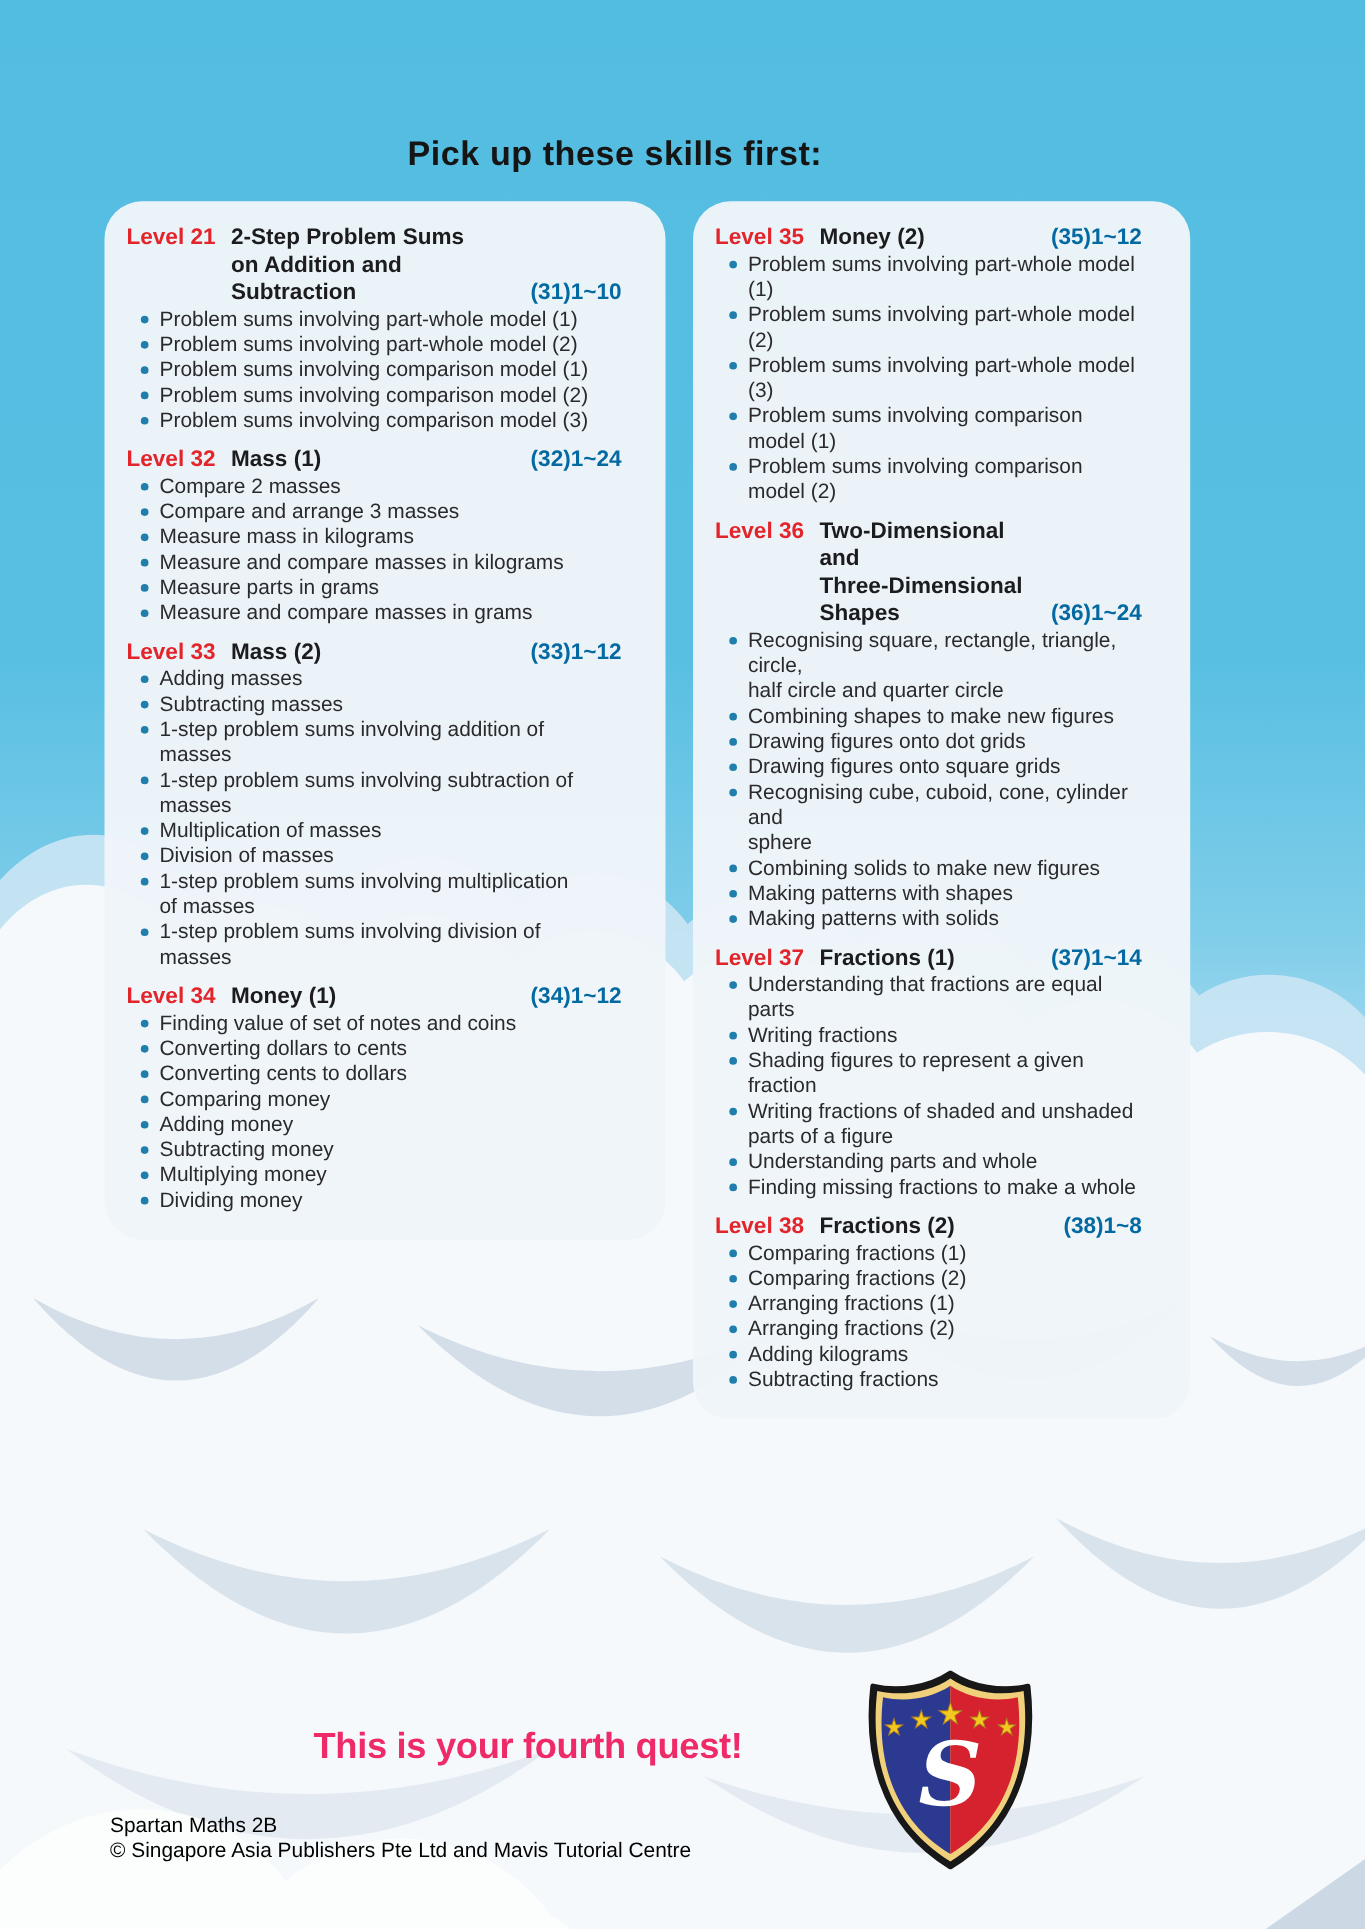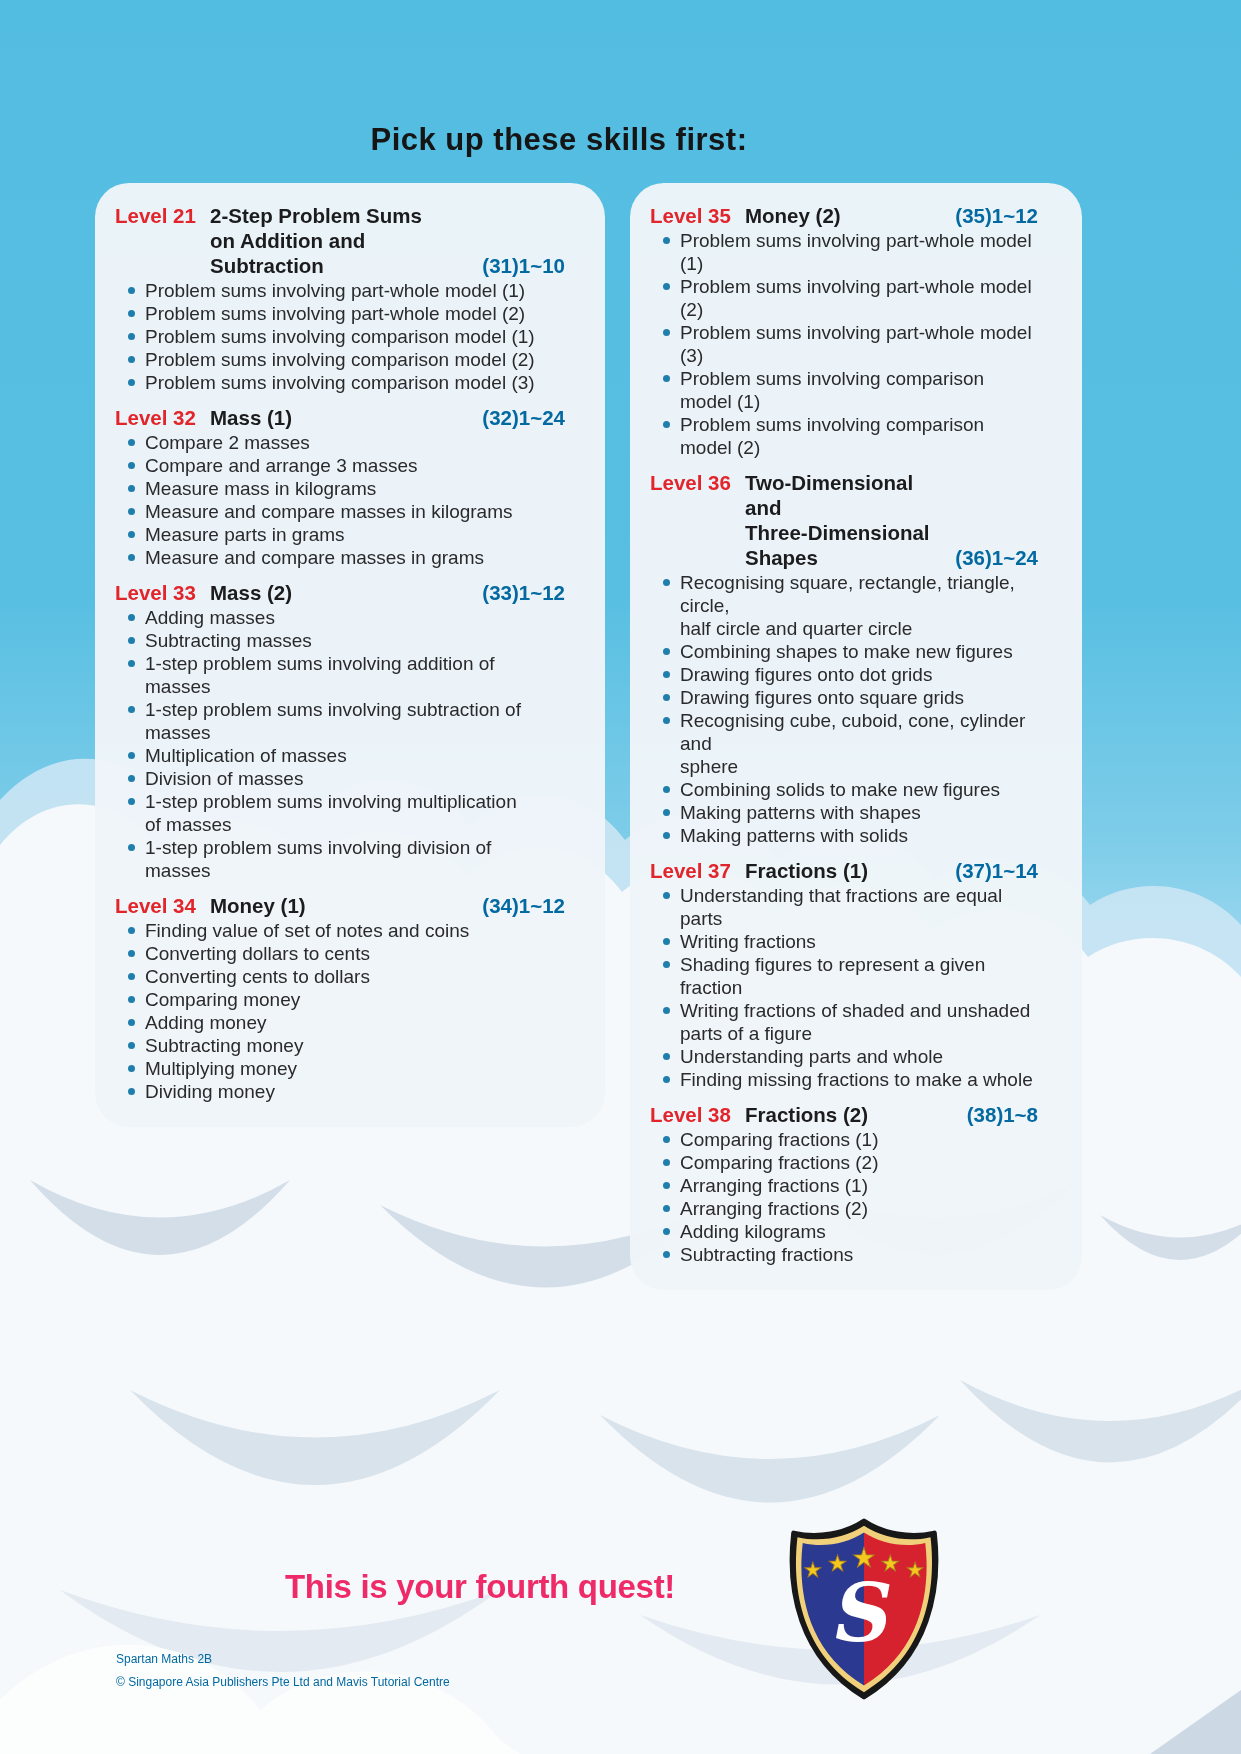--- a/index.html
+++ b/index.html
@@ -34,21 +34,21 @@
   .dot{position:absolute;left:3px;top:8px;width:7px;height:7px;border-radius:50%;background:#1F7EAB;}
   .itx{white-space:pre-line;}
 
   .quest{
     position:absolute;left:285px;top:1568px;width:440px;text-align:left;
     font-size:33px;font-weight:bold;letter-spacing:-.3px;color:#EE2B68;
   }
 
   .shield{position:absolute;left:784px;top:1513px;width:160px;height:192px;}
 
-  .footer{position:absolute;left:116px;top:1648px;font-size:12px;line-height:23px;color:#0369a1;}
+  .footer{position:absolute;left:100px;top:1648px;font-size:19px;line-height:23px;color:#000000;}
 </style>
 </head>
 <body>
 
 <svg class="clouds" viewBox="0 0 1241 1754" aria-hidden="true">
   <path fill="#CBE6F4" opacity="0.9" d="M0,800 C50,745 120,745 165,800 C205,760 275,760 315,810 C360,765 430,770 470,825 C515,780 585,785 625,840 C670,800 740,805 780,860 C825,820 895,825 935,880 C980,845 1050,850 1090,905 C1135,875 1200,880 1241,925 L1241,1754 L0,1754 Z"></path>
   <path fill="#F5F9FC" d="M0,845 C45,790 115,790 160,850 C200,810 270,812 312,862 C355,818 425,822 468,877 C512,833 582,838 622,892 C668,852 738,857 778,912 C823,872 893,877 933,932 C978,897 1048,902 1088,957 C1133,927 1200,932 1241,977 L1241,1754 L0,1754 Z"></path>
   <g fill="#C7D4E1">
     <path opacity="0.75" d="M30,1180 Q160,1330 290,1180 Q160,1255 30,1180 Z"></path>
     <path opacity="0.75" d="M380,1205 Q545,1370 710,1205 Q545,1288 380,1205 Z"></path>

